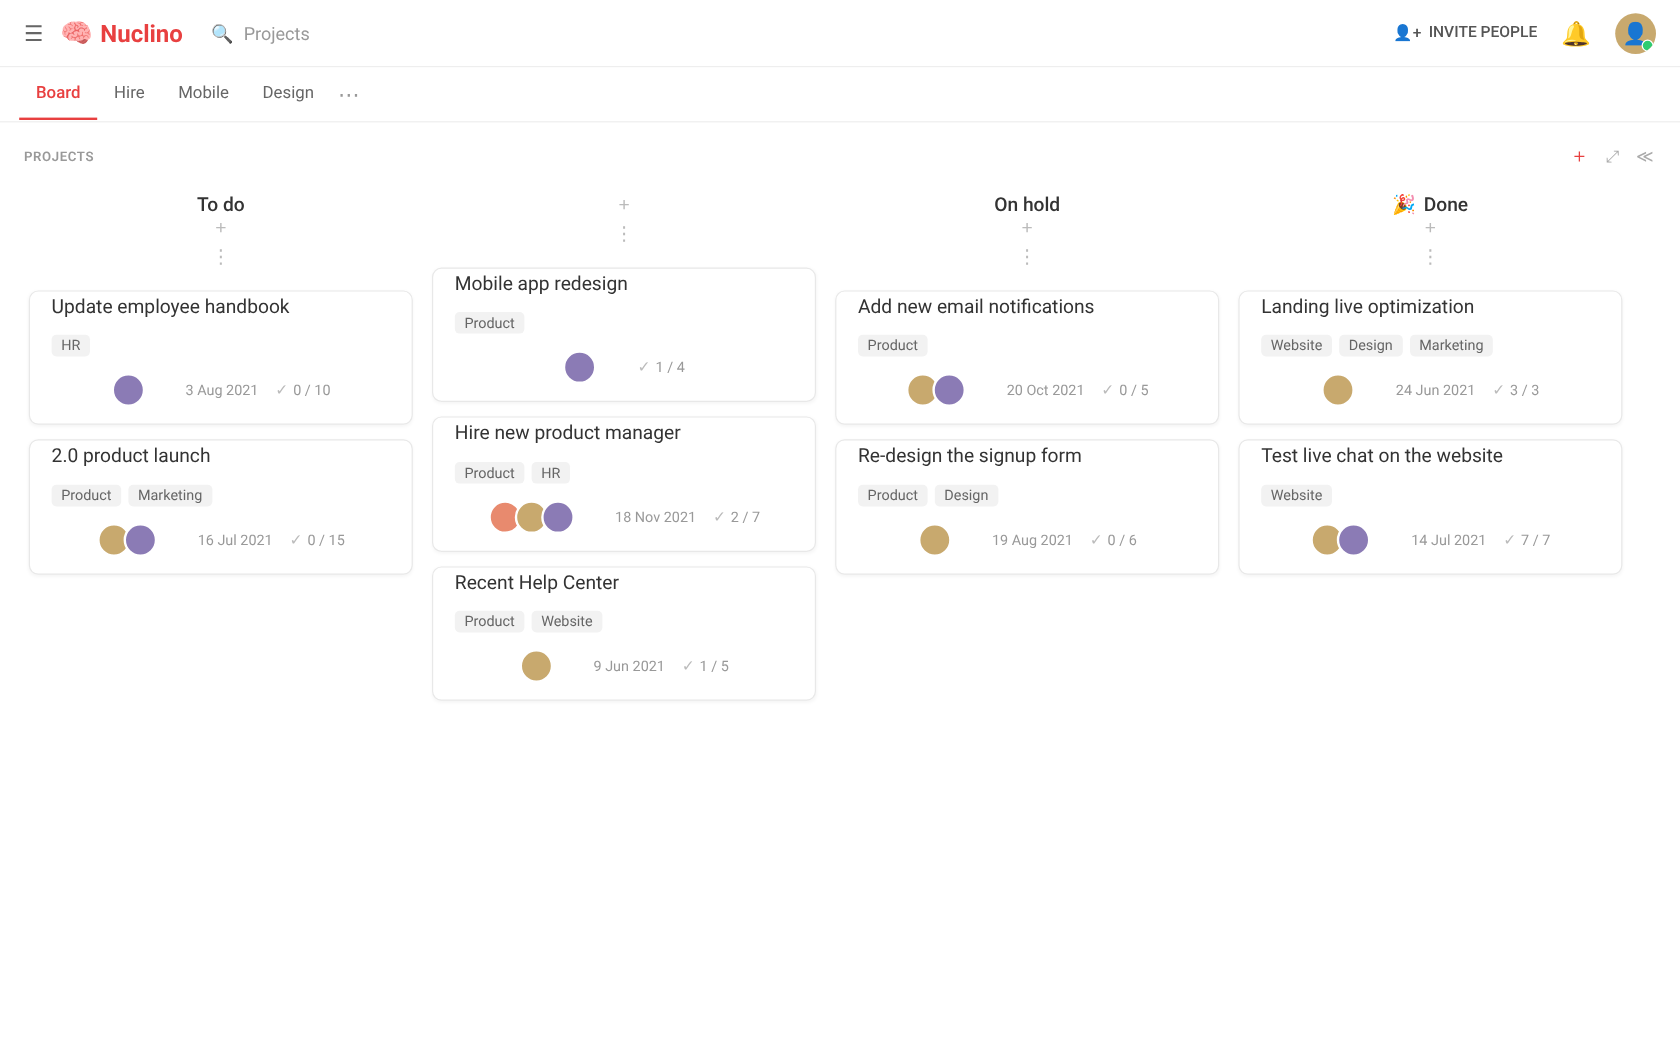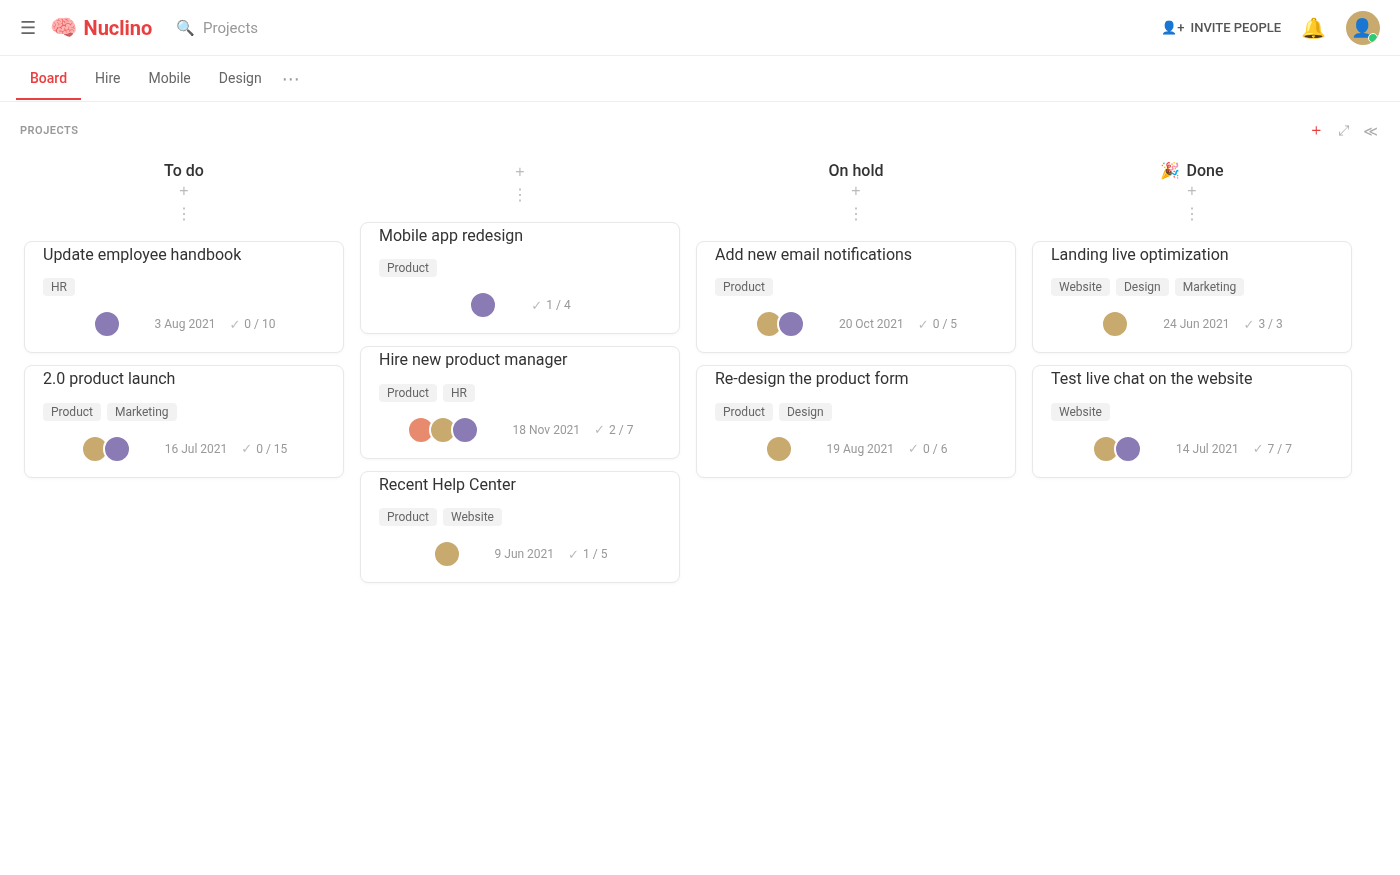--- a/index.html
+++ b/index.html
@@ -204,21 +204,21 @@
             <div class="card-avatar" style="background: rgb(200, 169, 110);"></div>
             <div class="card-avatar" style="background: rgb(139, 123, 181);"></div>
           </div>
           <div class="card-meta">
             <span class="card-date">20 Oct 2021</span>
             <span class="card-tasks"><span class="check-icon">✓</span> 0 / 5</span>
           </div>
         </div>
       </div>
       <div class="card">
-        <div class="card-title">Re-design the product form</div>
+        <div class="card-title">Re-design the signup form</div>
         <div class="card-tags">
           <span class="tag">Product</span>
           <span class="tag">Design</span>
         </div>
         <div class="card-footer">
           <div class="card-avatars">
             <div class="card-avatar" style="background: rgb(200, 169, 110);"></div>
           </div>
           <div class="card-meta">
             <span class="card-date">19 Aug 2021</span>

